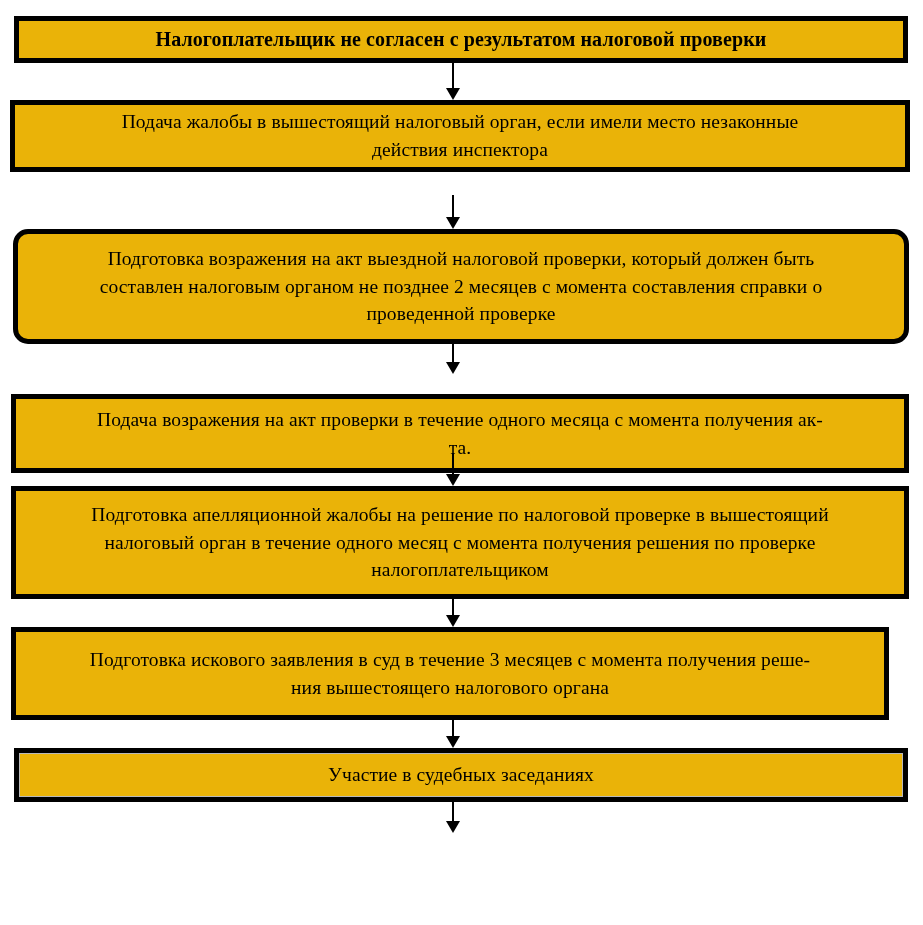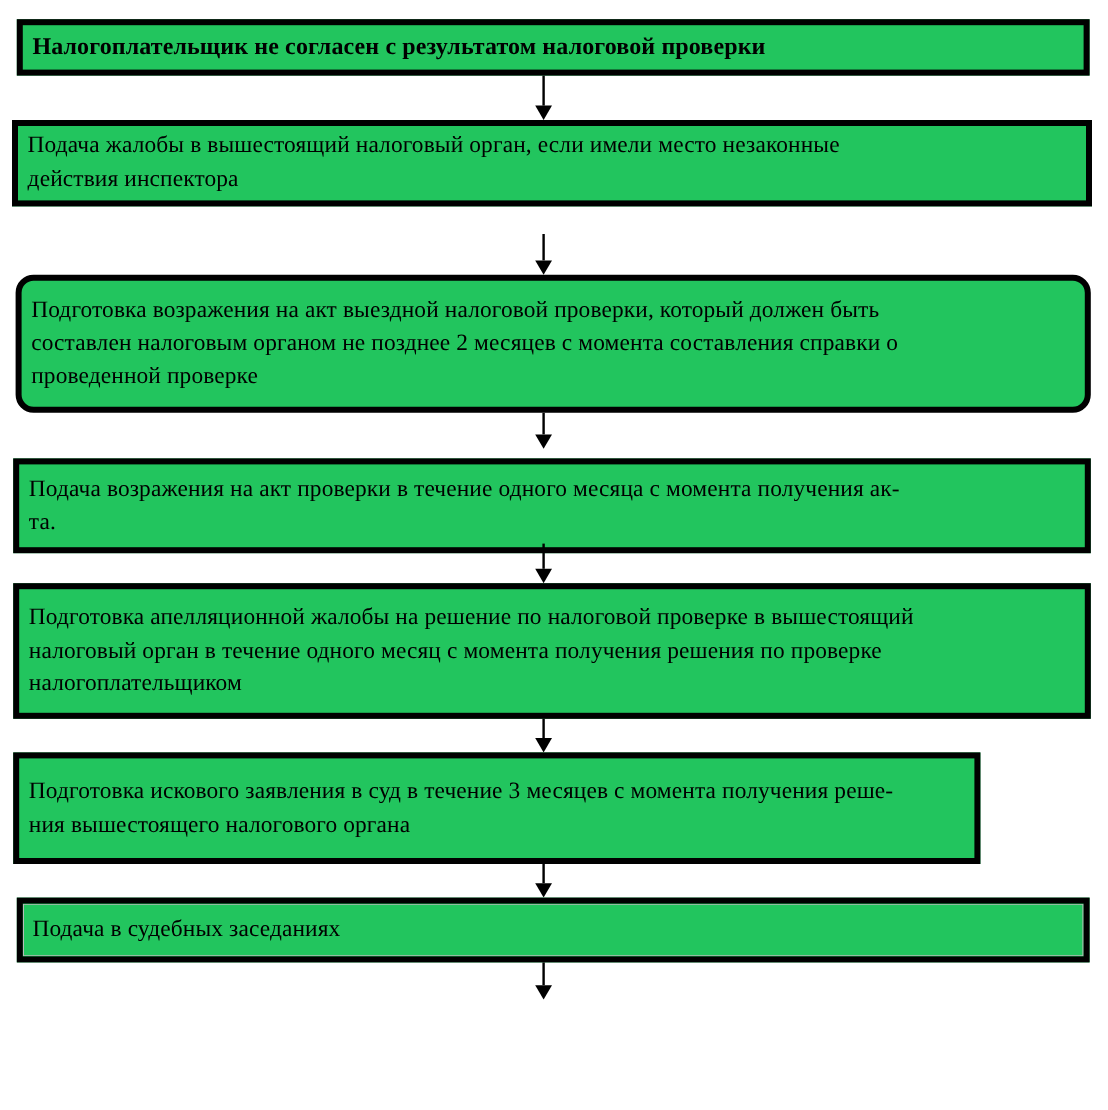--- a/index.html
+++ b/index.html
@@ -16,25 +16,26 @@
     overflow: hidden;
   }
   #flowchart {
     position: relative;
     width: 923px;
     height: 925px;
   }
   .node {
     position: absolute;
     box-sizing: border-box;
-    background: #22c55e;
+    background: #eab308;
     border: 5px solid #000000;
     display: flex;
     align-items: center;
     justify-content: center;
+    text-align: center;
     padding: 2px 8px;
   }
   .node .inner {
     display: block;
     width: 100%;
     font-size: 19.5px;
     line-height: 1.42;
     letter-spacing: 0.1px;
     white-space: pre-line;
   }
@@ -98,53 +99,53 @@
     <span class="inner">Подготовка возражения на акт выездной налоговой проверки, который должен быть
 составлен налоговым органом не позднее 2 месяцев с момента составления справки о
 проведенной проверке</span>
   </div>
 
   <div class="connector" style="left:444px; top:344px; height:30px;">
     <div class="shaft" style="height:18px;"></div>
     <div class="head"></div>
   </div>
 
-  <div class="node" style="left:11px; top:382px; width:898px; height:79px;">
+  <div class="node" style="left:11px; top:394px; width:898px; height:79px;">
     <span class="inner">Подача возражения на акт проверки в течение одного месяца с момента получения ак-
 та.</span>
   </div>
 
   <div class="connector" style="left:444px; top:453px; height:33px;">
     <div class="shaft" style="height:21px;"></div>
     <div class="head"></div>
   </div>
 
   <div class="node" style="left:11px; top:486px; width:898px; height:113px;">
     <span class="inner">Подготовка апелляционной жалобы на решение по налоговой проверке в вышестоящий
 налоговый орган в течение одного месяц с момента получения решения по проверке
 налогоплательщиком</span>
   </div>
 
   <div class="connector" style="left:444px; top:599px; height:28px;">
     <div class="shaft" style="height:16px;"></div>
     <div class="head"></div>
   </div>
 
-  <div class="node" style="left:11px; top:627px; width:806px; height:93px;">
+  <div class="node" style="left:11px; top:627px; width:878px; height:93px;">
     <span class="inner">Подготовка искового заявления в суд в течение 3 месяцев с момента получения реше-
 ния вышестоящего налогового органа</span>
   </div>
 
   <div class="connector" style="left:444px; top:720px; height:28px;">
     <div class="shaft" style="height:16px;"></div>
     <div class="head"></div>
   </div>
 
   <div class="node thin-inner" style="left:14px; top:748px; width:894px; height:54px;">
-    <span class="inner">Подача в судебных заседаниях</span>
+    <span class="inner">Участие в судебных заседаниях</span>
   </div>
 
   <div class="connector" style="left:444px; top:802px; height:31px;">
     <div class="shaft" style="height:19px;"></div>
     <div class="head"></div>
   </div>
 
 
 </div>
 

